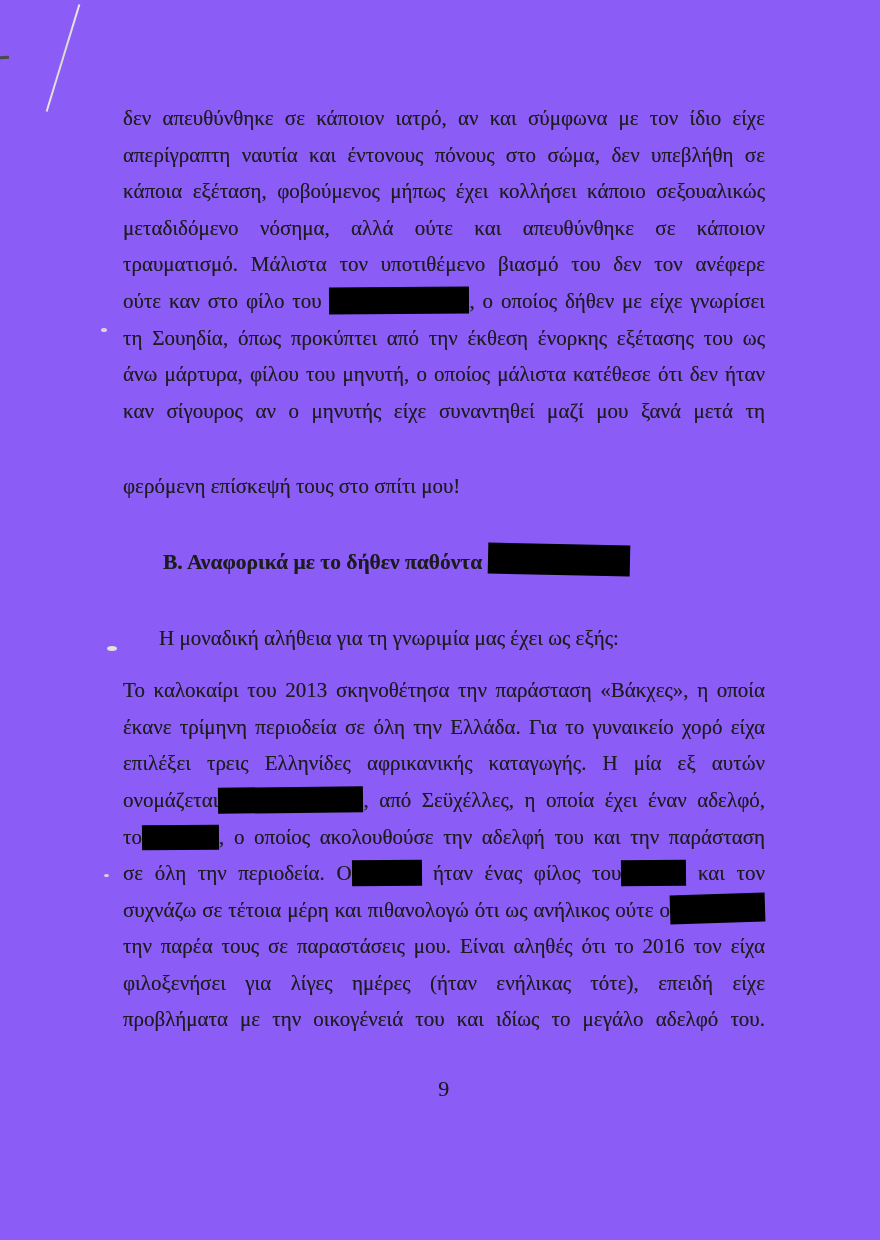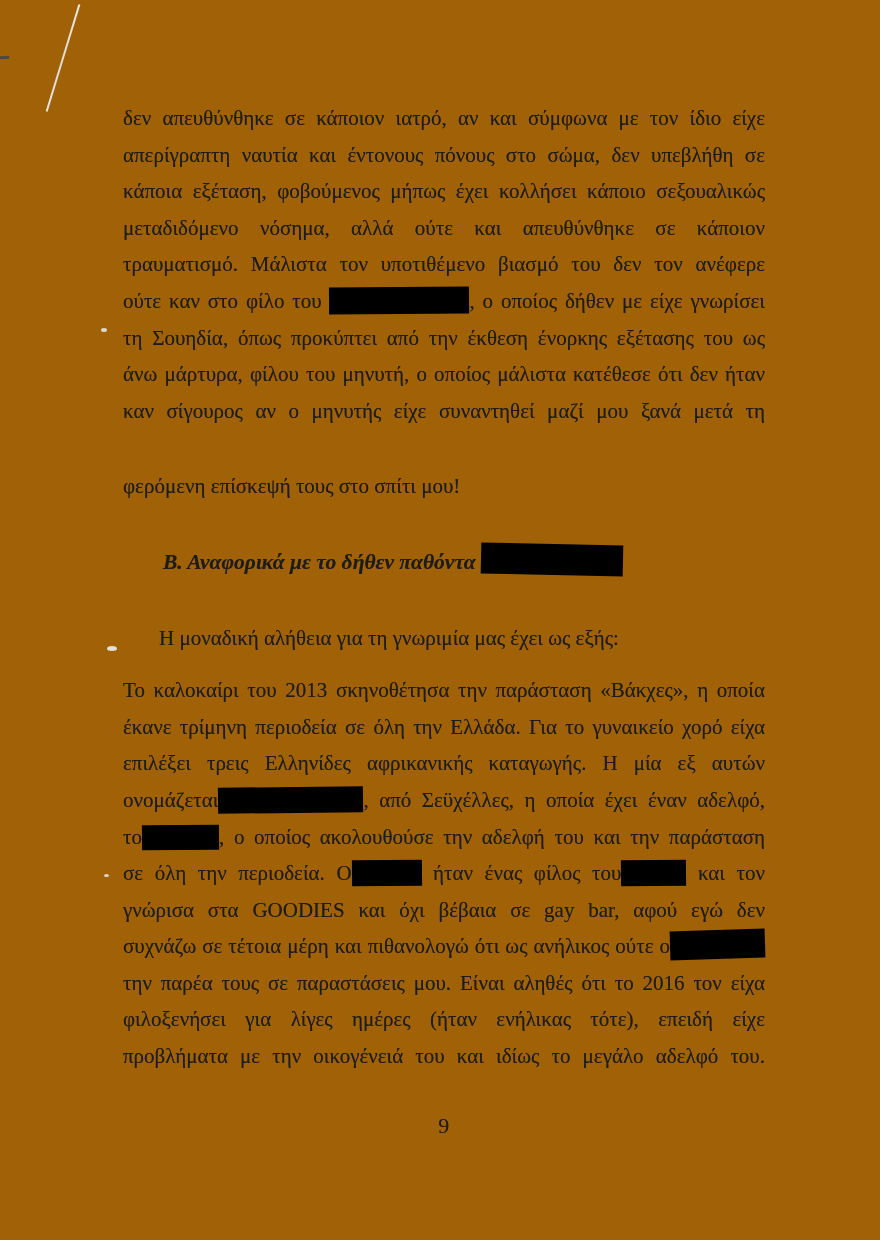--- a/index.html
+++ b/index.html
@@ -27,21 +27,20 @@
     text-align-last: justify;
   }
   .line.last-line { text-align-last: left; margin-top: 39px; }
   .line.indented { text-indent: 36px; }
   .heading-block { margin-top: 30px; }
   .heading-block .line {
     font-weight: 700;
     text-align-last: left;
     text-indent: 40px;
     font-size: 21.5px;
-    font-style: italic;
   }
   .p1 { margin-top: 0; }
   .p2 { margin-top: 38px; }
   .p3 { margin-top: 16px; }
   .redact {
     display: inline-block;
     vertical-align: -6px;
     background: #000;
   }
   .pagenum {
@@ -66,21 +65,21 @@
     transform: rotate(17deg);
   }
   .speck { position: absolute; background: #d9d6d1; border-radius: 50%; }
   .speck1 { left: 101px; top: 328px; width: 6px; height: 4px; }
   .speck2 { left: 107px; top: 646px; width: 10px; height: 5px; background: #e3e0db; }
   .speck3 { left: 104px; top: 874px; width: 5px; height: 3px; }
 </style>
 </head>
 <body>
 
-<div class="page" style="background: #a16207;">
+<div class="page" style="background: #8b5cf6;">
   <div class="artifact-dash"></div>
   <div class="artifact-scratch"></div>
   <div class="speck speck1"></div>
   <div class="speck speck2"></div>
   <div class="speck speck3"></div>
 
   <div class="content" style="color: rgb(28, 28, 28);">
     <div class="para p1">
         <div class="line"><span>δεν απευθύνθηκε σε κάποιον ιατρό, αν και σύμφωνα με τον ίδιο είχε</span></div>
         <div class="line"><span>απερίγραπτη ναυτία και έντονους πόνους στο σώμα, δεν υπεβλήθη σε</span></div>
@@ -99,21 +98,20 @@
     <div class="para p2">
         <div class="line last-line indented"><span>Η μοναδική αλήθεια για τη γνωριμία μας έχει ως εξής:</span></div>
       </div>
     <div class="para p3">
         <div class="line"><span>Το καλοκαίρι του 2013 σκηνοθέτησα την παράσταση «Βάκχες», η οποία</span></div>
         <div class="line"><span>έκανε τρίμηνη περιοδεία σε όλη την Ελλάδα. Για το γυναικείο χορό είχα</span></div>
         <div class="line"><span>επιλέξει τρεις Ελληνίδες αφρικανικής καταγωγής. Η μία εξ αυτών</span></div>
         <div class="line"><span>ονομάζεται</span><span class="redact" style="width: 145px; height: 26px; transform: rotate(-0.6deg); background: rgb(0, 0, 0);"></span><span>, από Σεϋχέλλες, η οποία έχει έναν αδελφό,</span></div>
         <div class="line"><span>το</span><span class="redact" style="width: 77px; height: 25px; transform: rotate(-0.5deg); background: rgb(0, 0, 0);"></span><span>, ο οποίος ακολουθούσε την αδελφή του και την παράσταση</span></div>
         <div class="line"><span>σε όλη την περιοδεία. Ο</span><span class="redact" style="width: 70px; height: 26px; transform: rotate(-0.5deg); background: rgb(0, 0, 0);"></span><span> ήταν ένας φίλος του</span><span class="redact" style="width: 65px; height: 26px; transform: rotate(-0.5deg); background: rgb(0, 0, 0);"></span><span> και τον</span></div>
-        <div class="line"><span>γνώρισα στα GOODIES και όχι βέβαια σε gay bar, αφού εγώ δεν</span></div>
         <div class="line"><span>συχνάζω σε τέτοια μέρη και πιθανολογώ ότι ως ανήλικος ούτε ο</span><span class="redact" style="width: 95px; height: 29px; transform: rotate(-1.8deg); background: rgb(0, 0, 0);"></span></div>
         <div class="line"><span>την παρέα τους σε παραστάσεις μου. Είναι αληθές ότι το 2016 τον είχα</span></div>
         <div class="line"><span>φιλοξενήσει για λίγες ημέρες (ήταν ενήλικας τότε), επειδή είχε</span></div>
         <div class="line"><span>προβλήματα με την οικογένειά του και ιδίως το μεγάλο αδελφό του.</span></div>
       </div>
     <div class="pagenum">9</div>
   </div>
 </div>
 
 </body></html>

